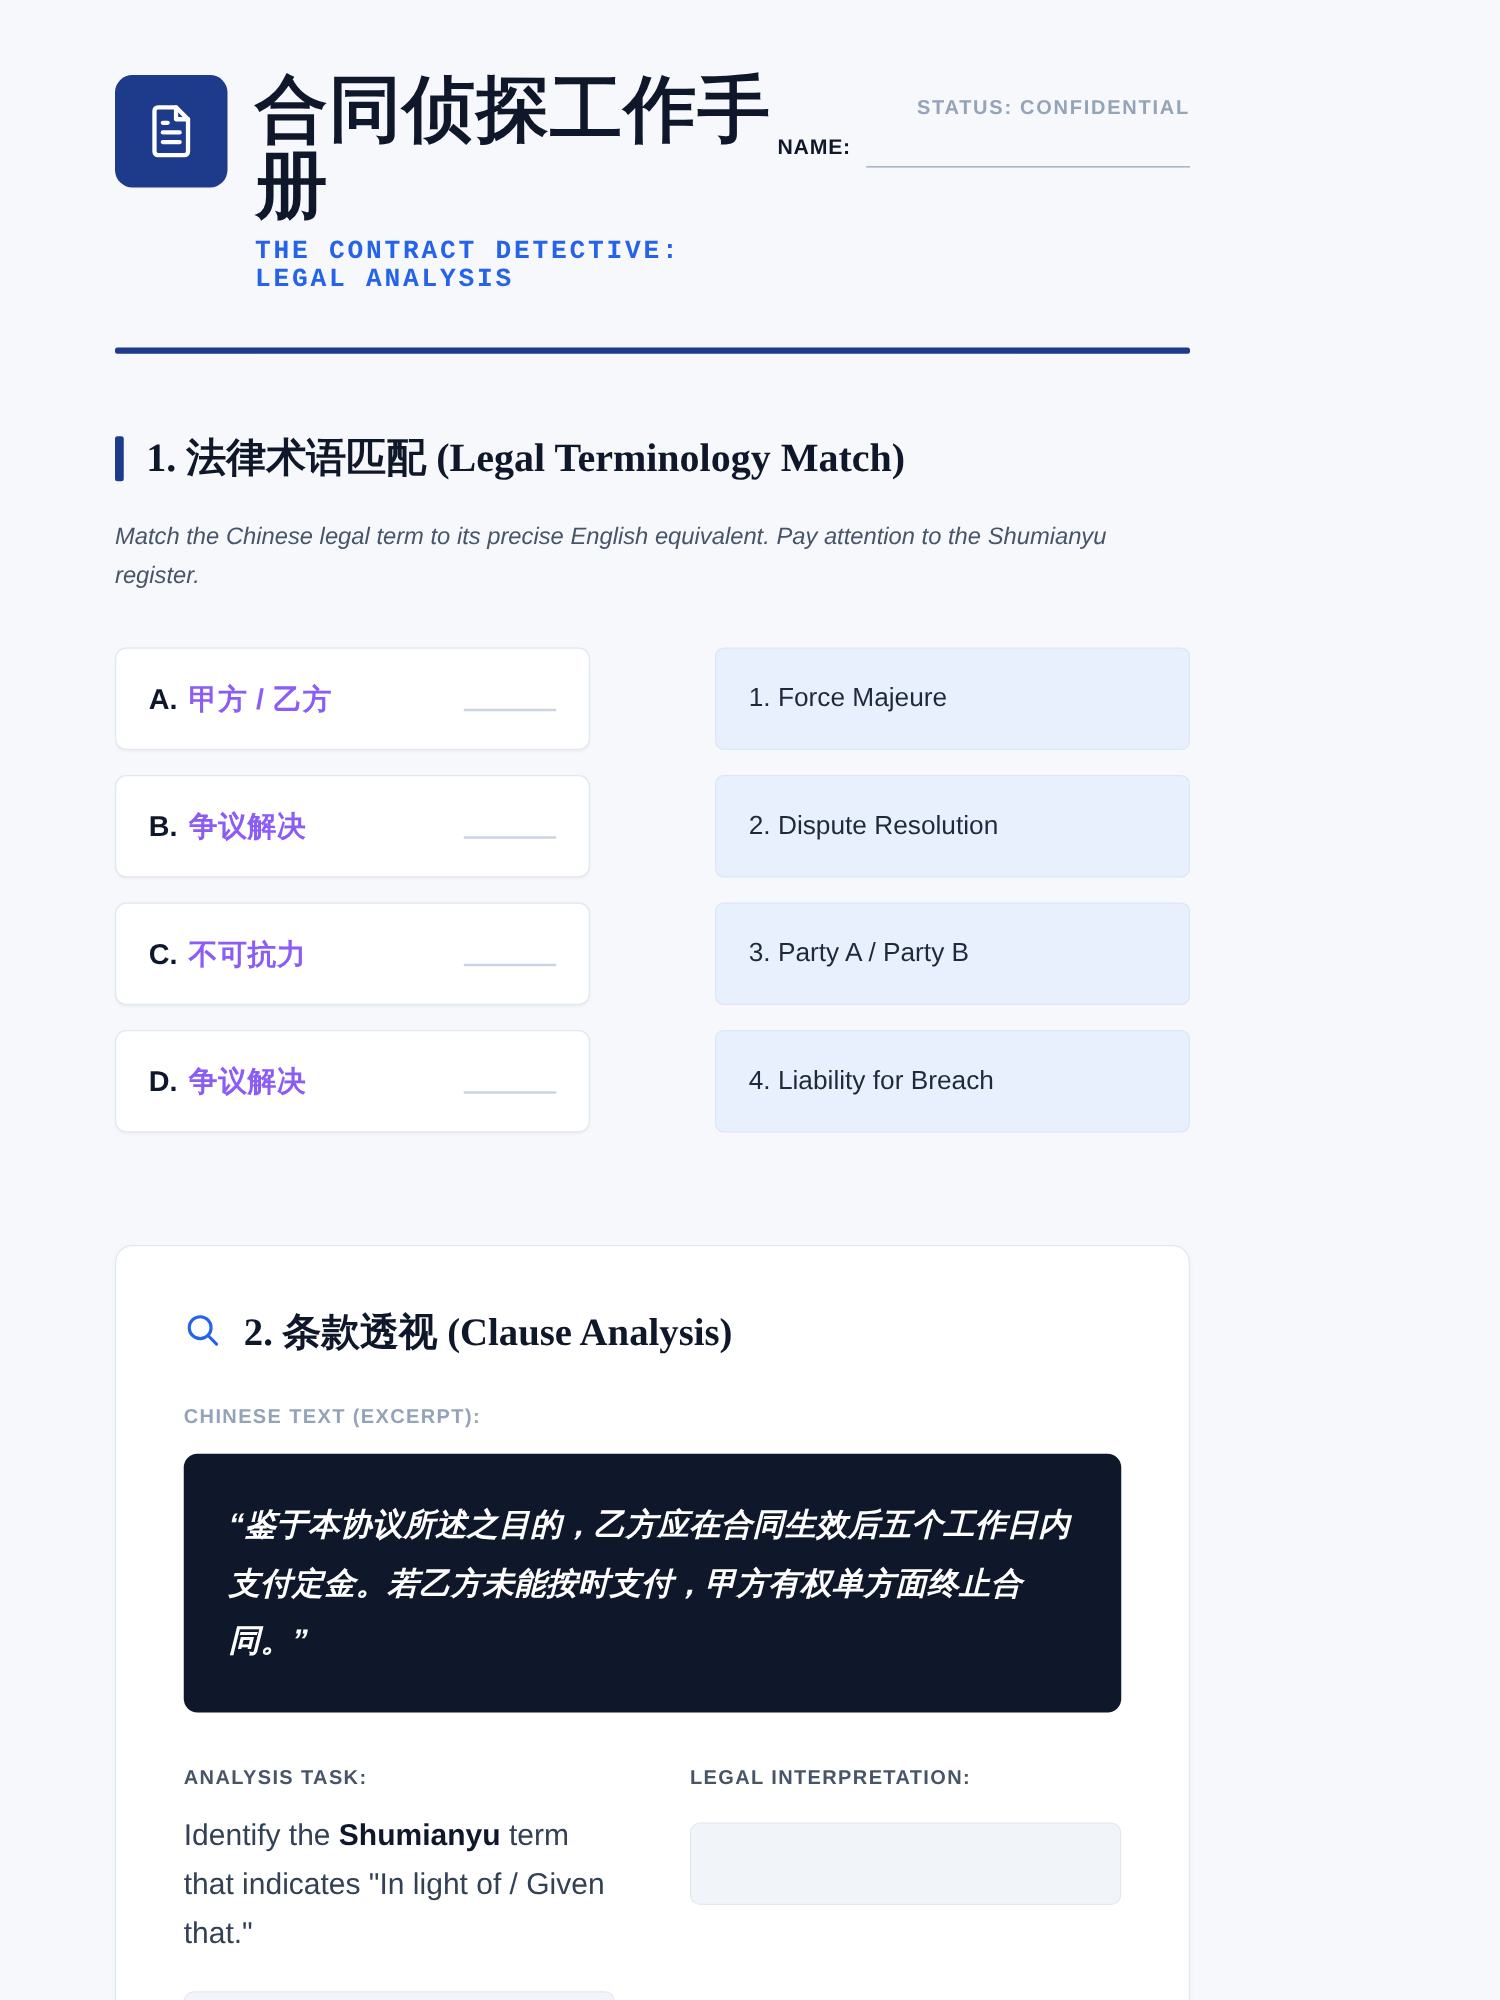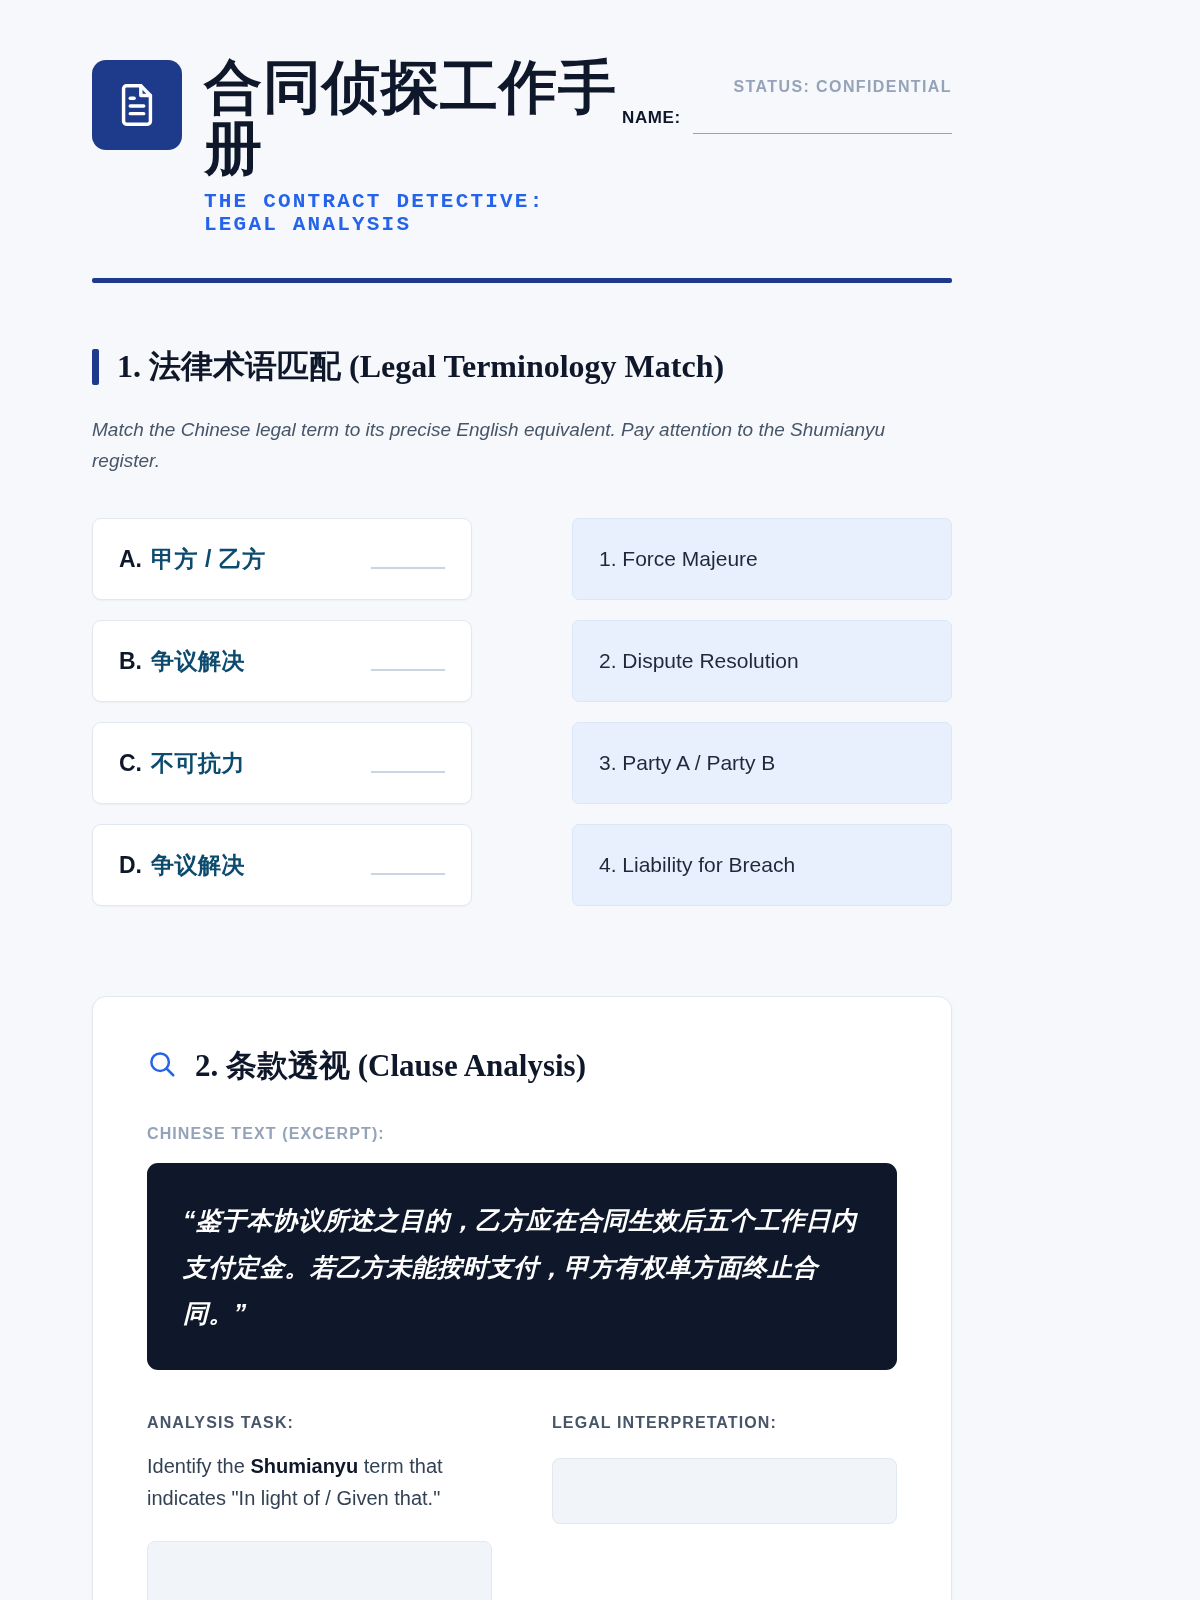--- a/index.html
+++ b/index.html
@@ -150,21 +150,21 @@
   }
   .term-letter {
     font-size: 23px;
     font-weight: bold;
     color: #0f172a;
     margin-right: 9px;
   }
   .term-cn {
     font-size: 23px;
     font-weight: bold;
-    color: #0c4a6e;
+    color: #8b5cf6;
     letter-spacing: 0.5px;
   }
   .term-blank {
     margin-left: auto;
     width: 74px;
     height: 20px;
     border-bottom: 2px solid #cbd5e1;
   }
   .def-card {
     background: #e8f0fe;
@@ -225,21 +225,21 @@
     margin-top: 44px;
   }
   .task-col { flex: 1; }
   .task-label {
     font-size: 16px;
     font-weight: bold;
     letter-spacing: 1.1px;
     color: #475569;
   }
   .task-text {
-    font-size: 20px;
+    font-size: 24px;
     line-height: 1.62;
     color: #334155;
     margin-top: 18px;
   }
   .task-text b { color: #0f172a; }
   .answer-box {
     margin-top: 26px;
     height: 66px;
     background: #f1f5f9;
     border: 1.5px solid #e2e8f0;

